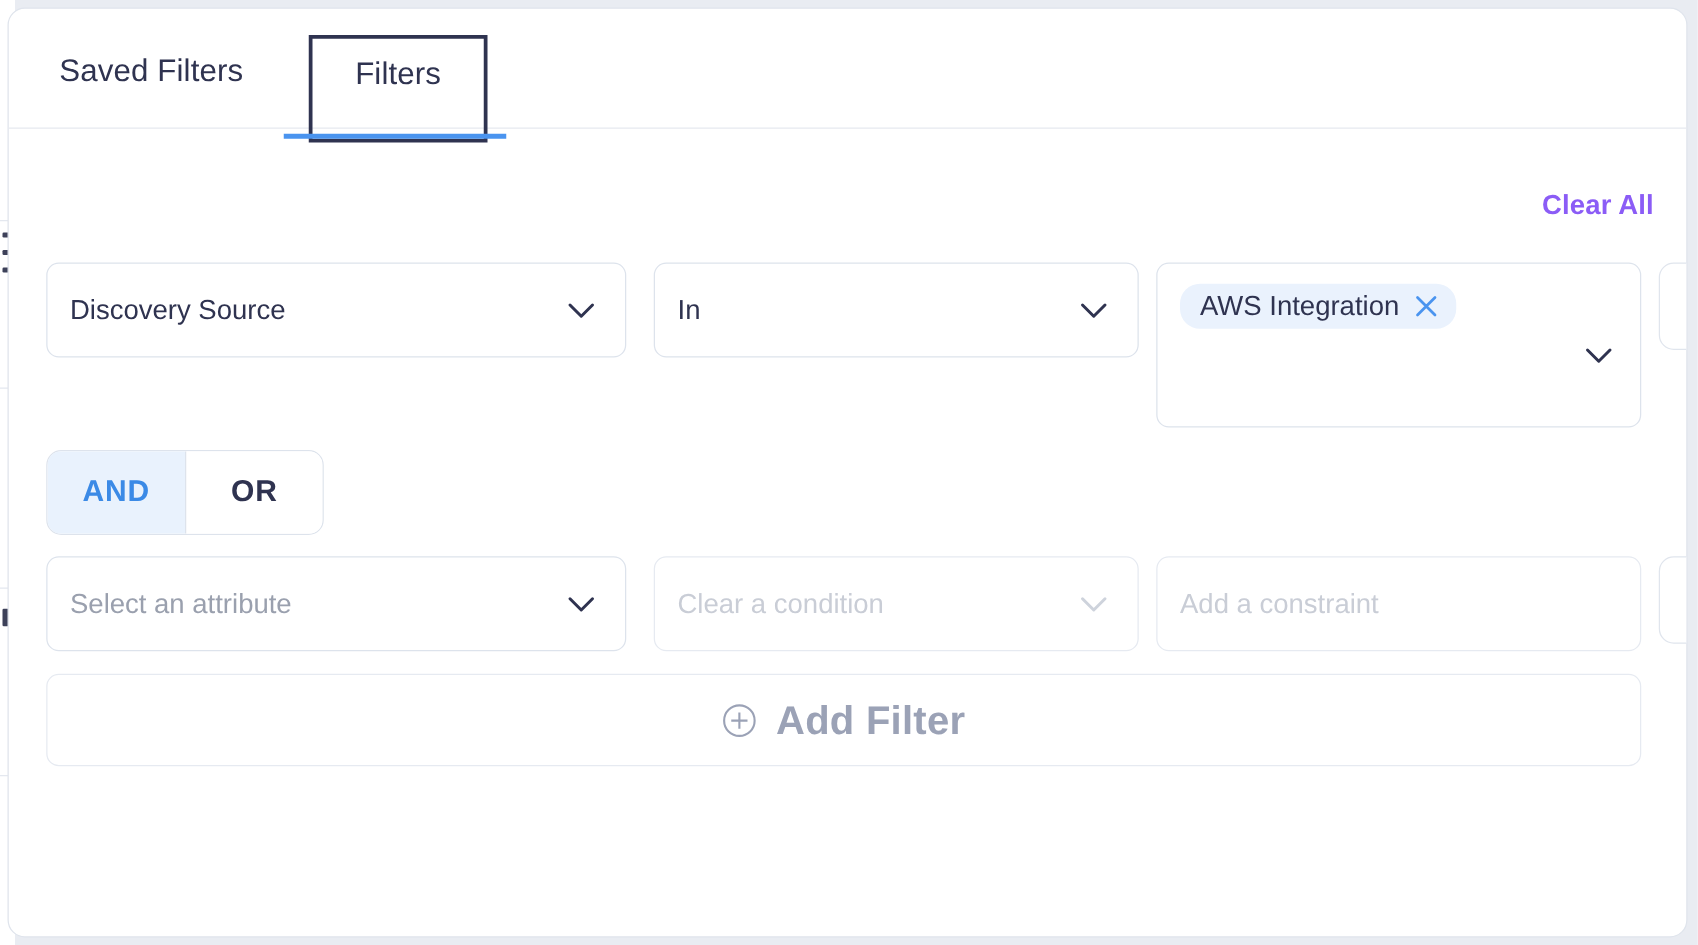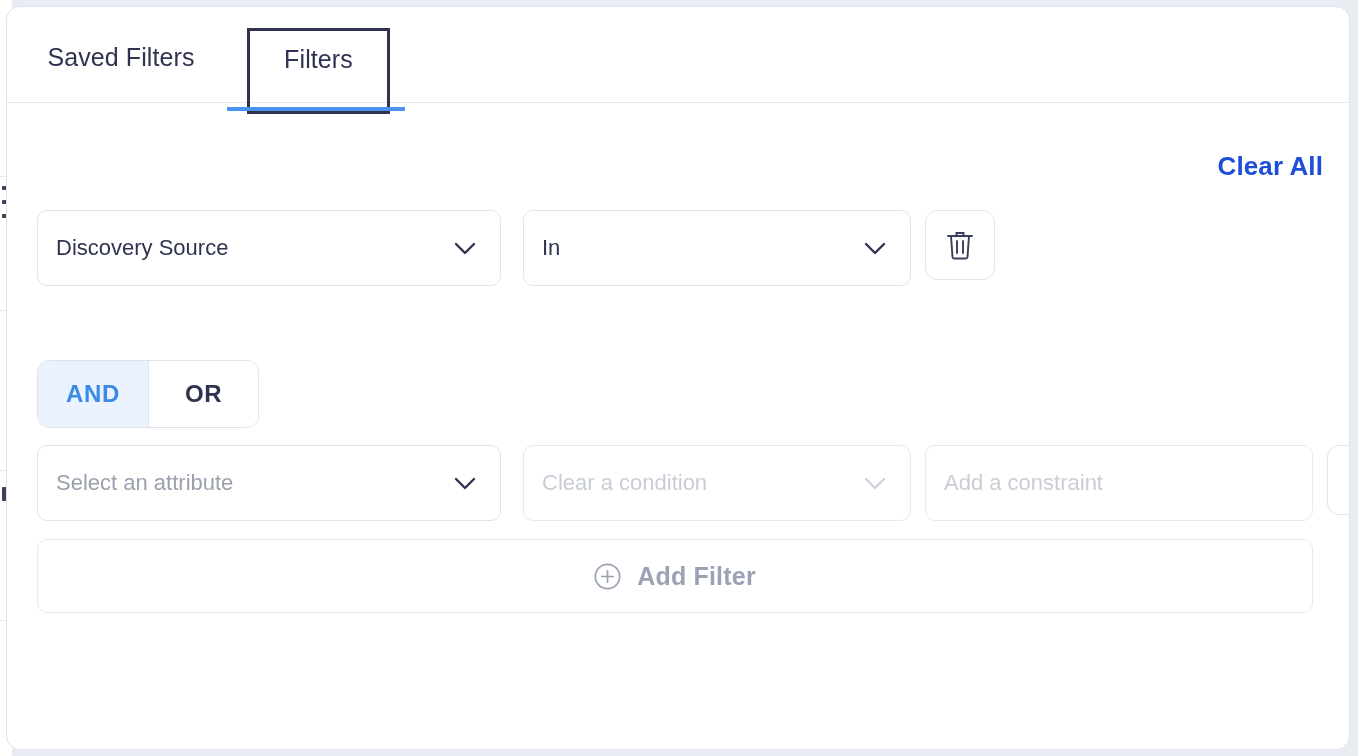--- a/index.html
+++ b/index.html
@@ -100,22 +100,22 @@
   
   #panel-body {
     position: relative;
     padding: 0;
   }
 
   #clear-all {
     position: absolute;
     right: 20px;
     top: 44px;
-    font-size: 26px;
-    color: #1d4ed8;
+    font-size: 22px;
+    color: #8b5cf6;
     cursor: pointer;
     background: none;
     border: none;
     padding: 4px 6px;
     font-family: inherit;
     font-weight: 600;
     letter-spacing: 0.1px;
   }
 
   
@@ -252,21 +252,21 @@
     display: flex;
     align-items: center;
     justify-content: center;
     gap: 16px;
     cursor: pointer;
     font-family: inherit;
   }
   #add-filter .plus-icon { width: 27px; height: 27px; flex: none; }
   #add-filter .plus-icon * { stroke: #9ba2b6; stroke-width: 1.7; fill: none; }
   #add-filter .label {
-    font-size: 25px;
+    font-size: 32px;
     font-weight: 700;
     color: #9ba2b6;
     letter-spacing: 0.2px;
   }
 
   
   #footer {
     position: absolute;
     right: 24px;
     top: 538px;
@@ -336,20 +336,31 @@
         </svg>
       </div>
 
       <div class="field w-cond">
         <span class="value">In</span>
         <svg class="chev" viewBox="0 0 34 34">
           <path d="M8 13 L17 22 L26 13"></path>
         </svg>
       </div>
 
+      <div class="field w-constr tall">
+        <span class="chip">
+          <span>AWS Integration</span>
+          <svg class="chip-x" viewBox="0 0 24 24">
+            <path d="M5 5 L19 19 M19 5 L5 19"></path>
+          </svg>
+        </span>
+        <svg class="chev chev-lower" viewBox="0 0 34 34">
+          <path d="M8 13 L17 22 L26 13"></path>
+        </svg>
+      </div>
 
       <button class="delete-btn">
         <svg viewBox="0 0 30 32">
           <path d="M3 7 L27 7"></path>
           <path d="M11.5 4 L18.5 4"></path>
           <path d="M11.5 4 L11.5 7 M18.5 4 L18.5 7"></path>
           <path d="M6 7 L7.5 28 Q7.6 29.5 9 29.5 L21 29.5 Q22.4 29.5 22.5 28 L24 7"></path>
           <path d="M12 12 L12 24 M18 12 L18 24"></path>
         </svg>
       </button>

